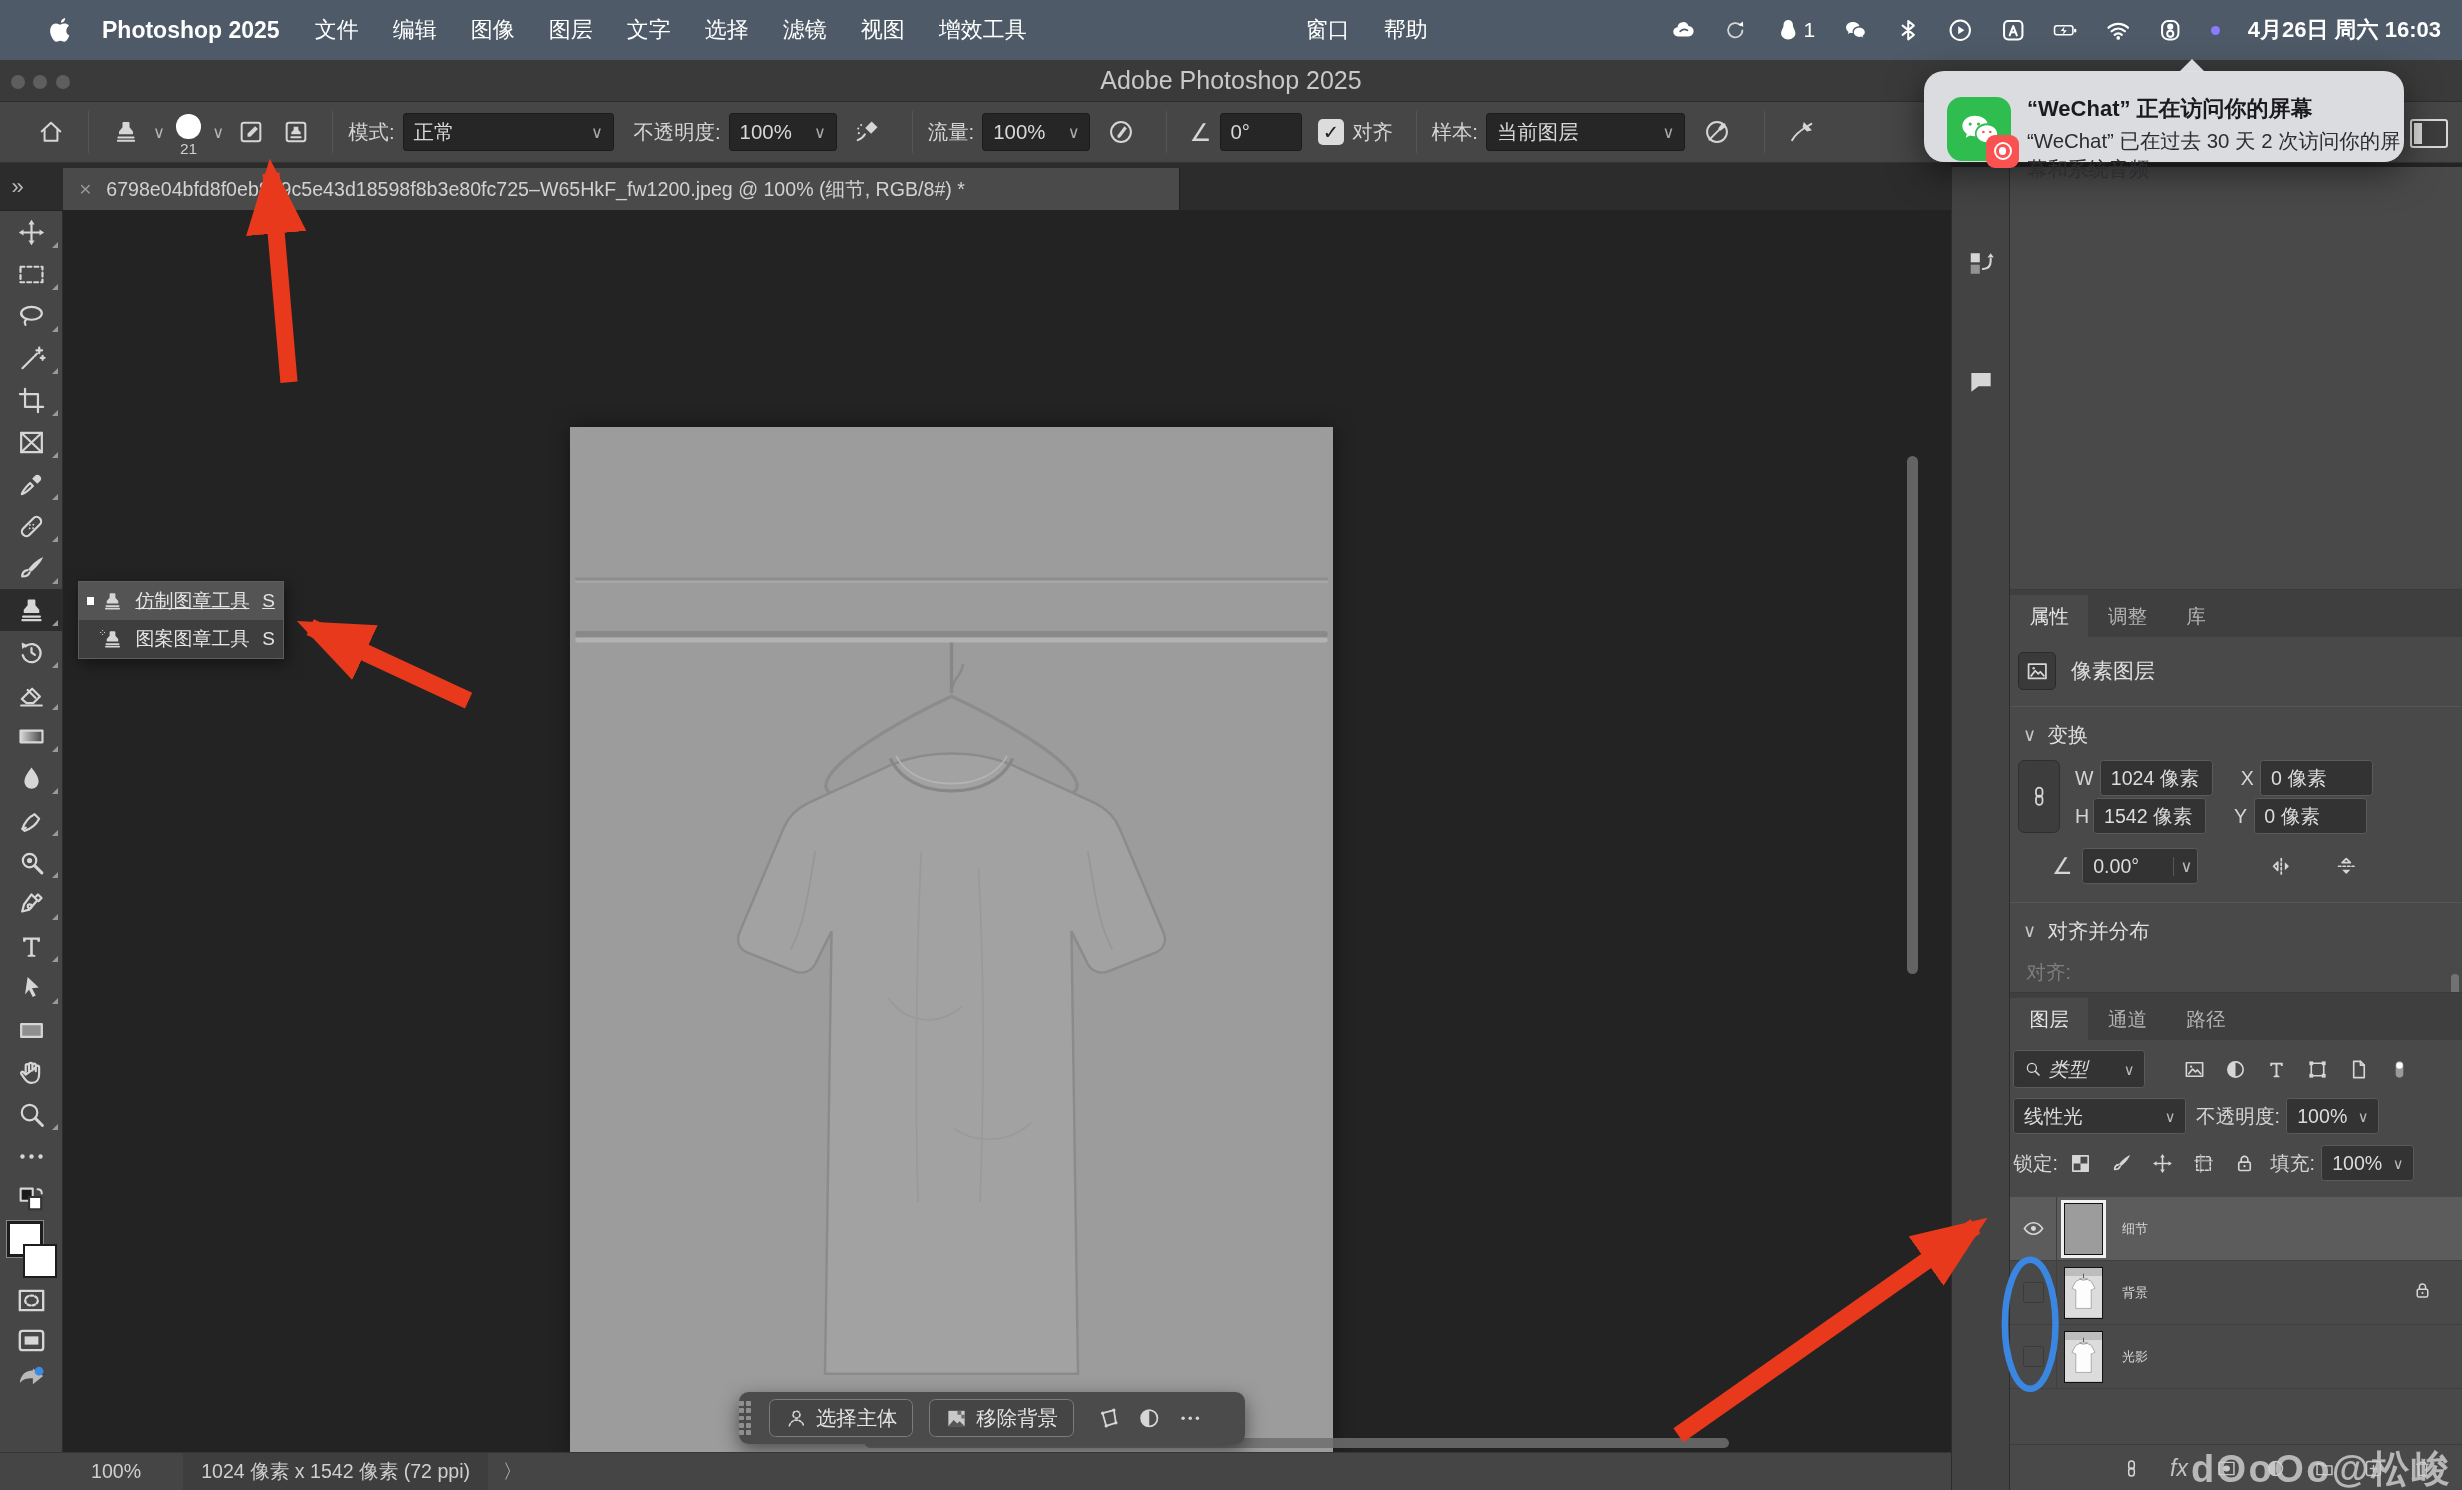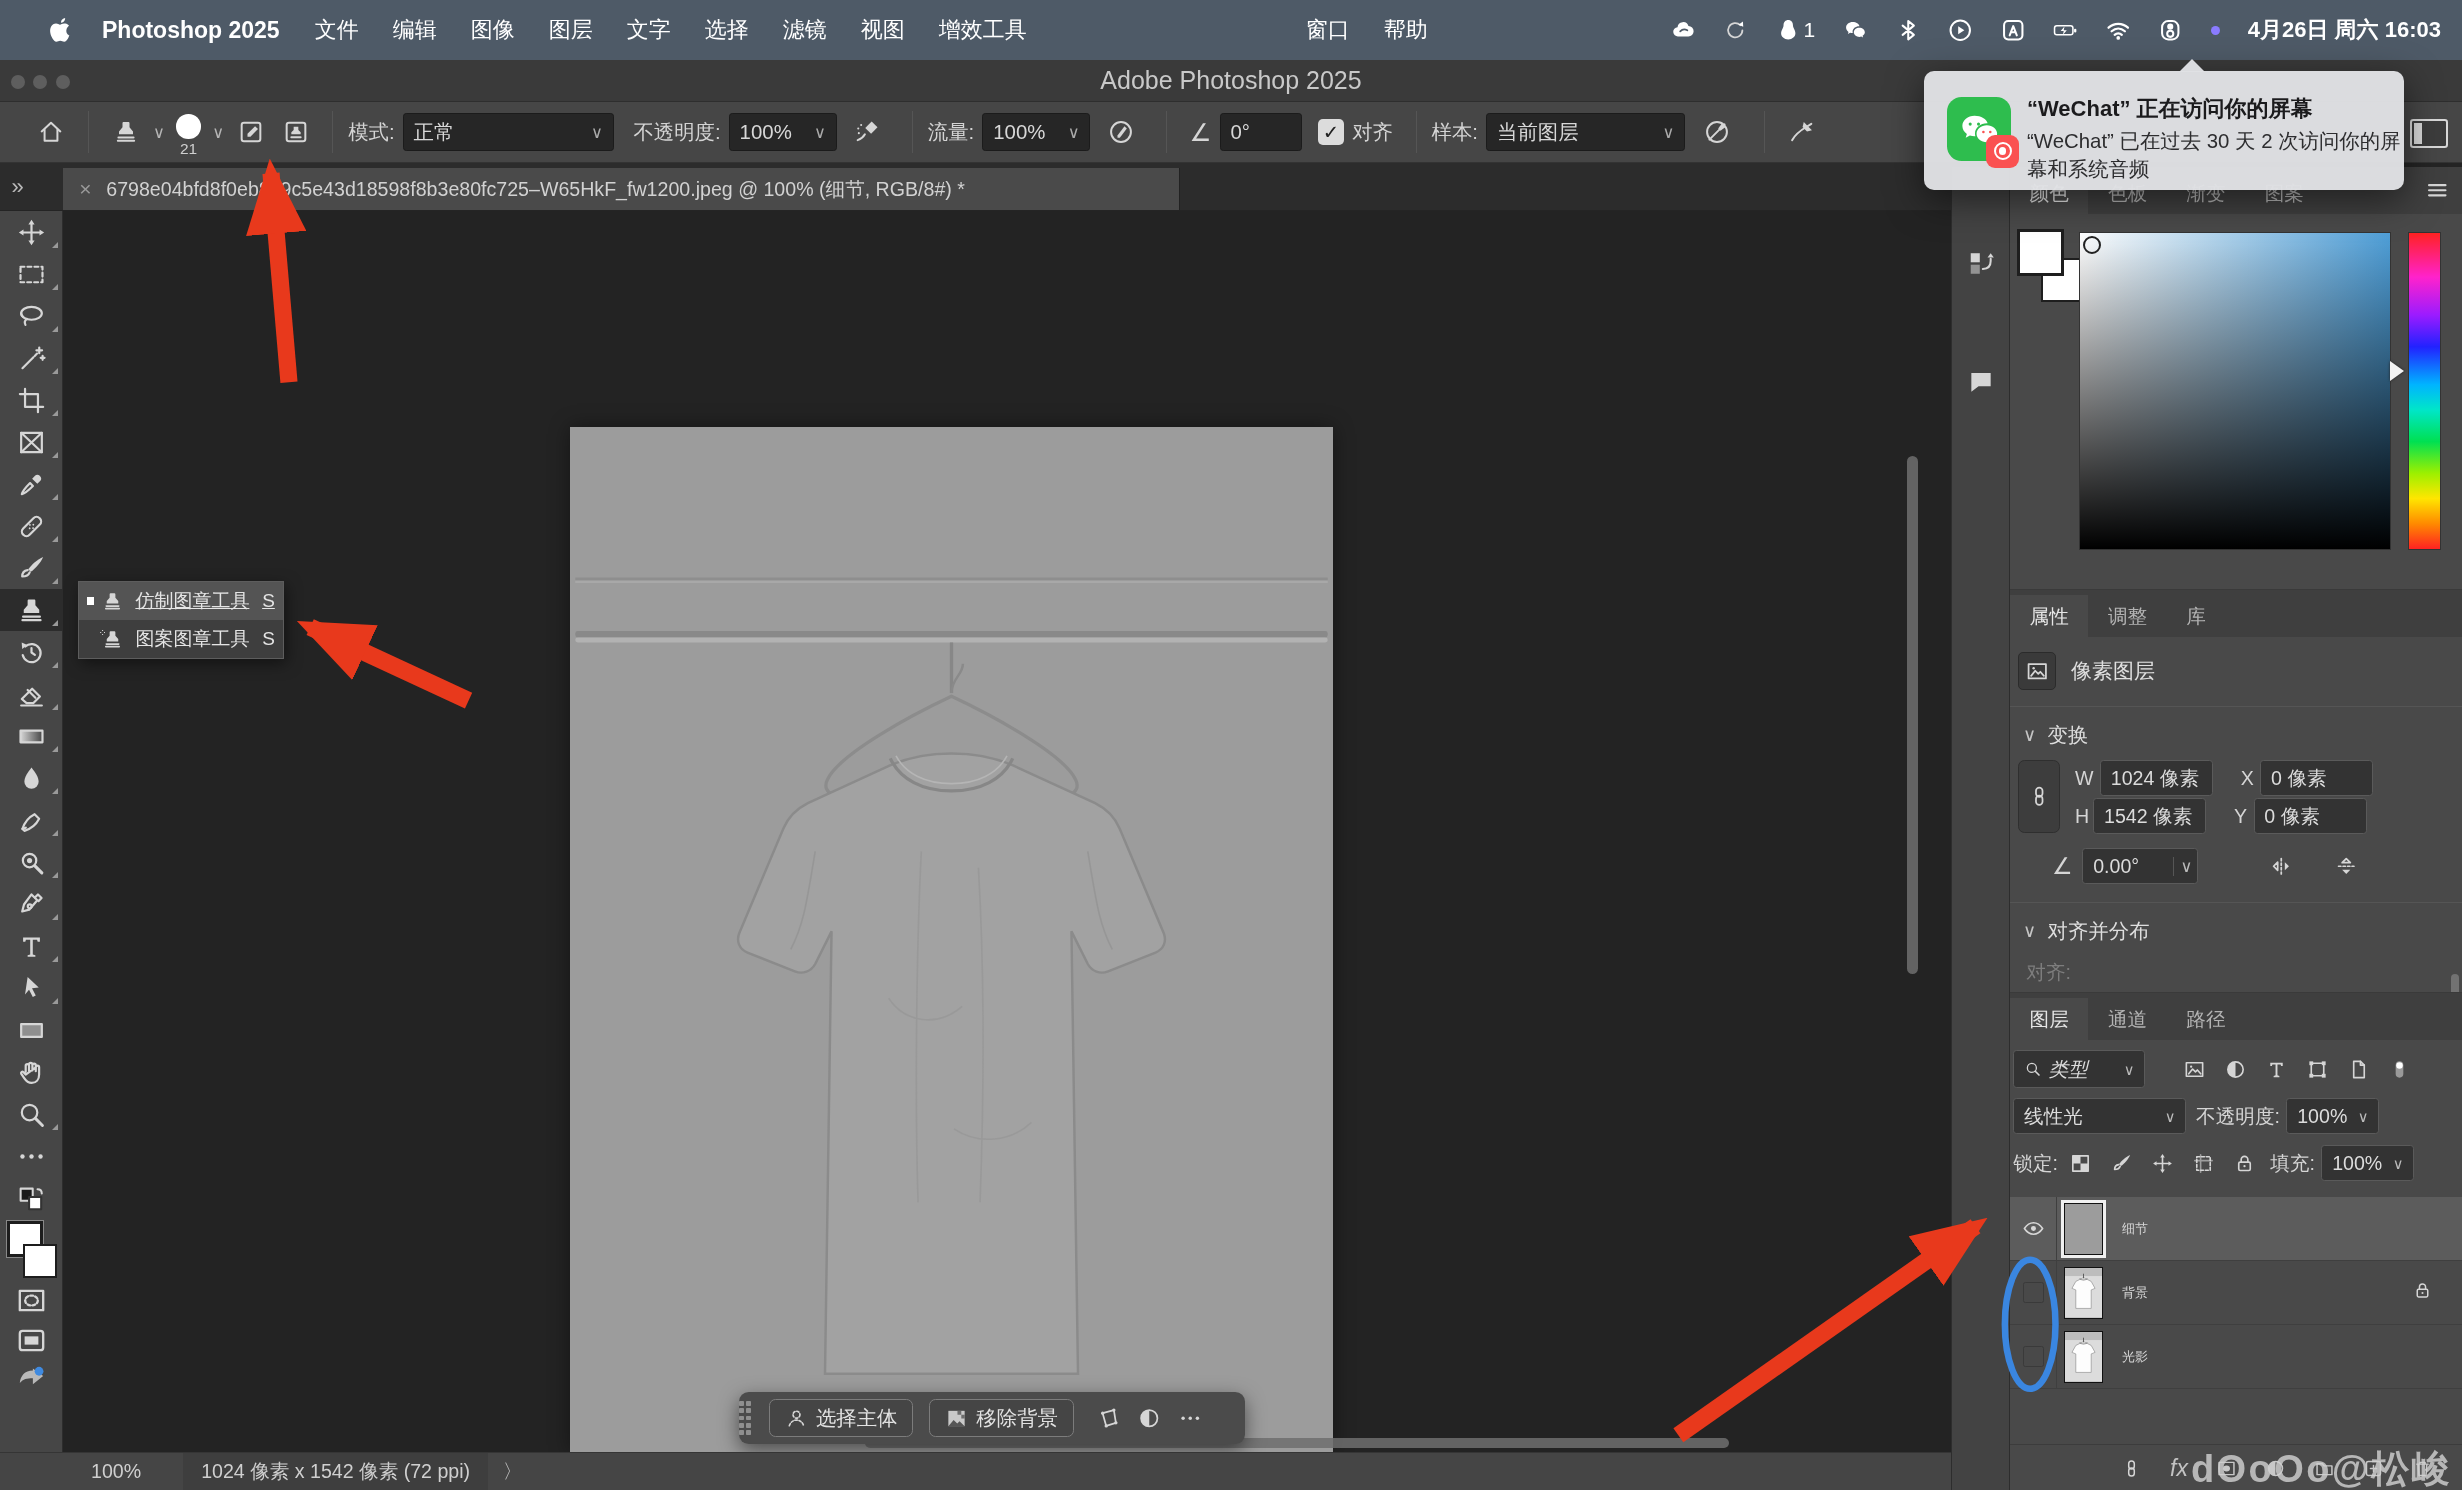--- a/index.html
+++ b/index.html
@@ -125,21 +125,21 @@
   #flyout{position:absolute;left:78px;top:581px;width:206px;background:#3e3e3e;border:0.8px solid #5d5d5d;box-shadow:3.3px 4.9px 14.7px rgba(0,0,0,.5);z-index:40;}
   .fly-row{height:38px;display:flex;align-items:center;font-size:19px;color:#e4e4e4;padding:0 8.2px;position:relative;}
   .fly-row.cur{background:#545454;text-decoration:underline;}
   .fly-row .mark{width:7.3px;height:7.3px;background:#fff;margin-right:6.5px;}
   .fly-row .nomark{width:7.3px;margin-right:6.5px;}
   .fly-row .patt{position:absolute;left:19.6px;top:6.5px;font-size:9.8px;color:#ddd;}
   .fly-row .ficon{font-size:23px;margin-right:11.4px;}
   .fly-row .sc{margin-left:auto;padding-left:11.4px;}
 
   
-  #notif{position:absolute;left:1924px;top:71px;width:480px;height:119px;background:rgba(224,225,228,.97);border-radius:10px;box-shadow:0 9.8px 36px rgba(0,0,0,.5);z-index:60;color:#1b1b1d;}
+  #notif{position:absolute;left:1924px;top:71px;width:480px;height:91px;background:rgba(224,225,228,.97);border-radius:20px;box-shadow:0 9.8px 36px rgba(0,0,0,.5);z-index:60;color:#1b1b1d;}
   #notif .arrow{position:absolute;left:255px;top:-12.2px;width:0;height:0;border-left:13px solid transparent;border-right:13px solid transparent;border-bottom:13px solid rgba(224,225,228,.97);}
   #notif .appicon{position:absolute;left:23px;top:26px;width:64px;height:64px;background:#2ebd4e;border-radius:14.7px;display:flex;align-items:center;justify-content:center;}
   #notif .appicon svg{width:47px;height:47px;}
   #notif .badge{position:absolute;right:-8.2px;bottom:-6.5px;width:33px;height:33px;background:#fa5151;border-radius:9px;display:flex;align-items:center;justify-content:center;}
   #notif .badge .ring{width:18px;height:18px;border:2.4px solid #fff;border-radius:50%;display:flex;align-items:center;justify-content:center;}
   #notif .badge .dot{width:7.3px;height:7.3px;background:#fff;border-radius:50%;}
   #notif .ntitle{position:absolute;left:103px;top:23px;font-size:22px;font-weight:bold;}
   #notif .nbody{position:absolute;left:103px;top:56px;font-size:20.4px;line-height:28px;color:#2d2d2f;}
 
   #panelwinicon{position:absolute;left:2410px;top:119px;width:38px;height:29px;border:2.4px solid #d8d8d8;border-radius:3.3px;background:#3c3c3c;z-index:1;}
@@ -691,42 +691,20 @@
       </i>
     <i data-icon="comment" style="top:200px">
         <svg viewBox="0 0 24 24" width="1em" height="1em" fill="none" stroke="#d6d6d6" stroke-width="1.7" stroke-linecap="round" stroke-linejoin="round">
           <path fill="#d6d6d6" stroke="none" d="M4 5h16v11H10l-6 4.5z"></path>
         </svg>
       </i>
   </div>
 
   <div id="panels">
 
-    <div id="colorpanel">
-      <div class="ptabs" id="colortabs">
-          <span class="ptab on">颜色</span>
-          <span class="ptab">色板</span>
-          <span class="ptab">渐变</span>
-          <span class="ptab">图案</span>
-        </div>
-      <i data-icon="hamburger" class="pmenu">
-          <svg viewBox="0 0 24 24" width="1em" height="1em" fill="none" stroke="#d6d6d6" stroke-width="1.7" stroke-linecap="round" stroke-linejoin="round">
-            <path d="M4 7h16M4 12h16M4 17h16" stroke-width="2.2"></path>
-          </svg>
-        </i>
-      <div class="cswatches">
-        <span class="f"></span>
-        <span class="b"></span>
-      </div>
-      <div id="gradfield">
-        <div id="gradpick"></div>
-      </div>
-      <div id="huebar"></div>
-      <div id="hueslider"></div>
-    </div>
 
     <div id="propspanel">
       <div class="ptabs" id="propstabs">
           <span class="ptab on">属性</span>
           <span class="ptab">调整</span>
           <span class="ptab">库</span>
         </div>
       <i data-icon="hamburger" class="pmenu" style="top:420px">
           <svg viewBox="0 0 24 24" width="1em" height="1em" fill="none" stroke="#d6d6d6" stroke-width="1.7" stroke-linecap="round" stroke-linejoin="round">
             <path d="M4 7h16M4 12h16M4 17h16" stroke-width="2.2"></path>

